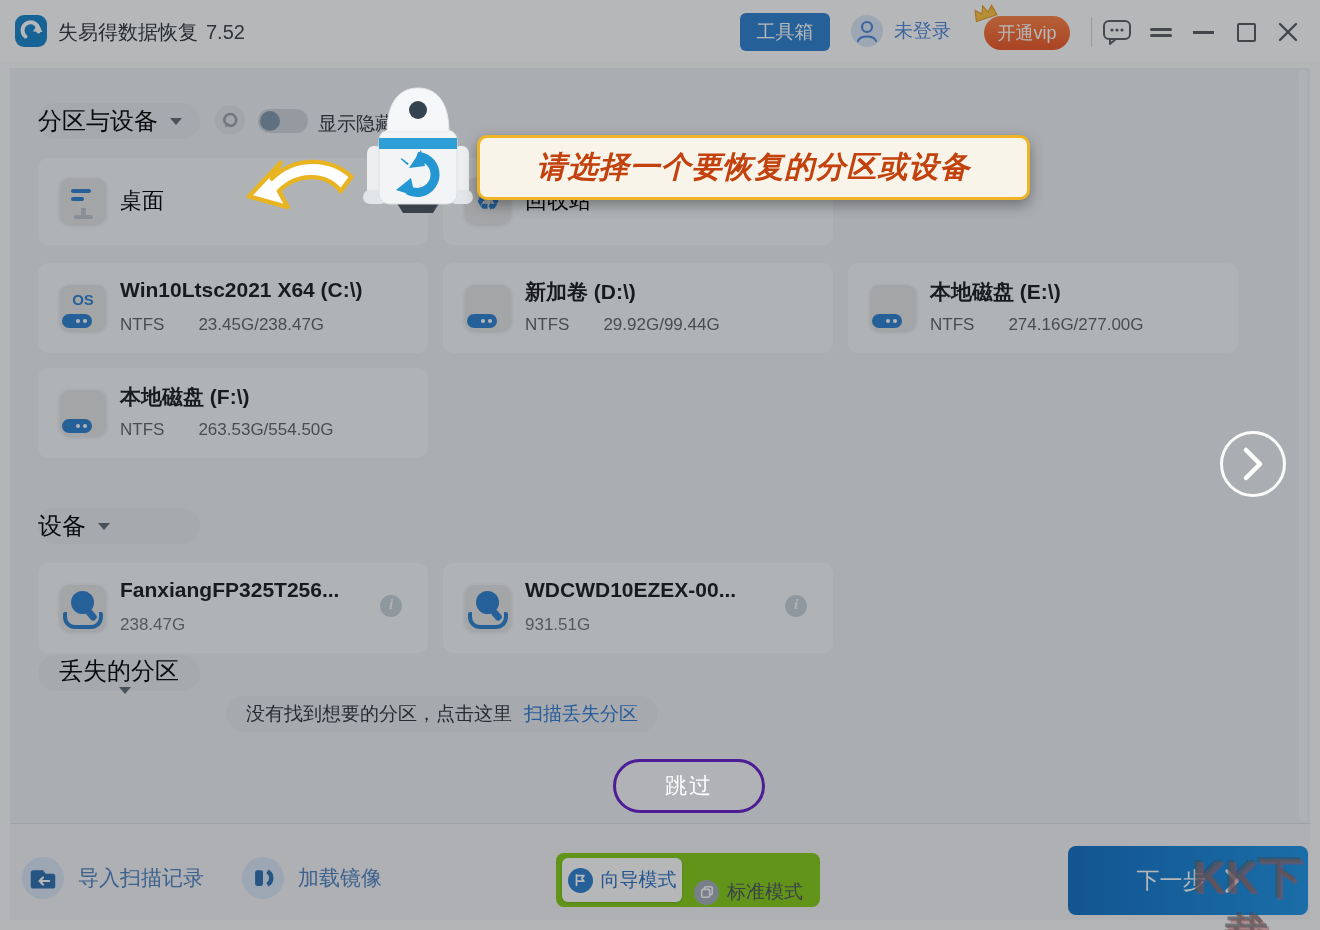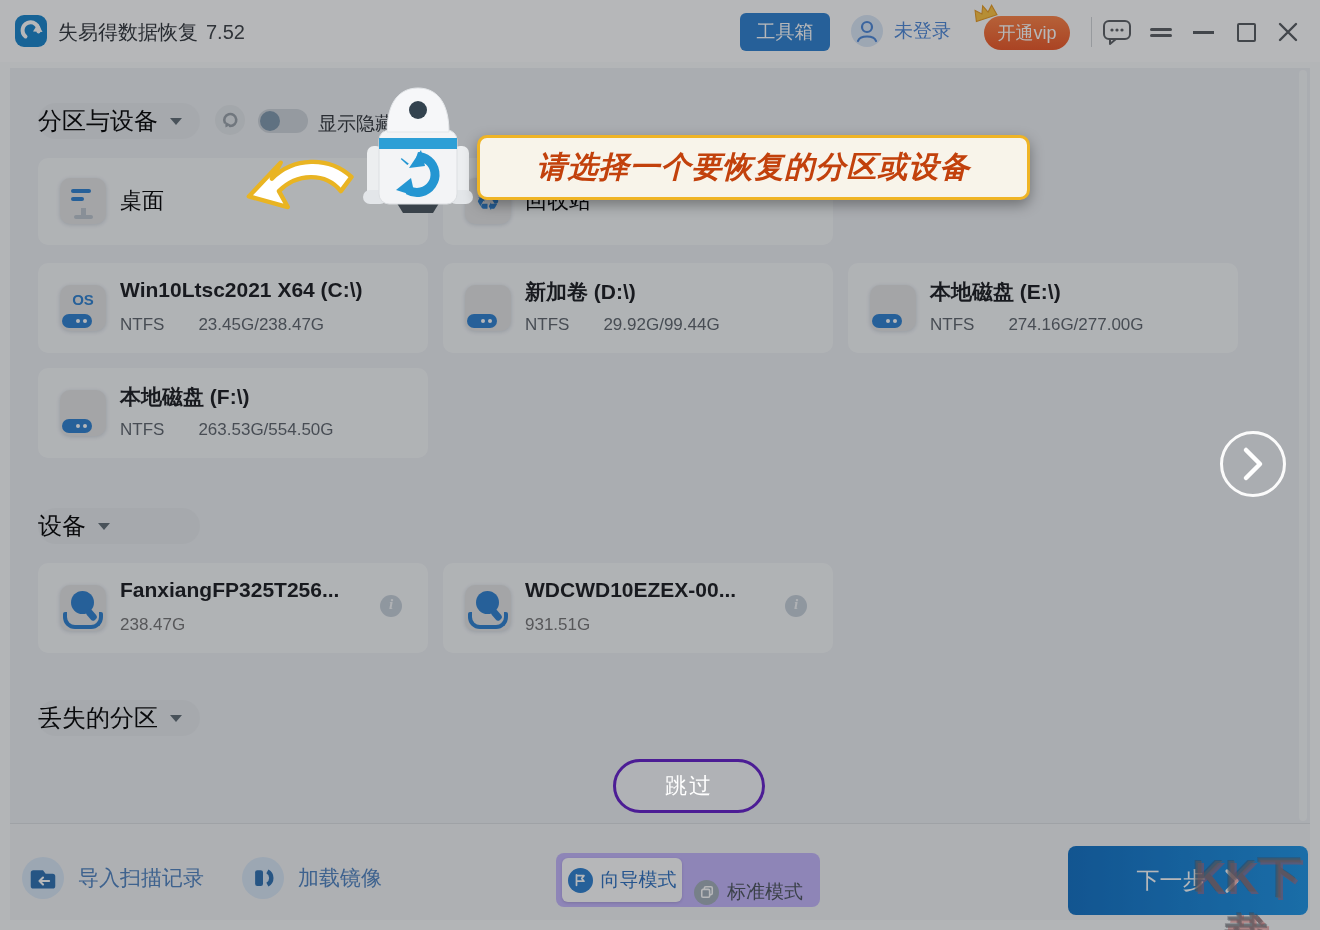--- a/index.html
+++ b/index.html
@@ -30,21 +30,21 @@
   
   .content-panel { left:10px; top:68px; width:1300px; height:755px; background:#edf0f3; }
   .scroll-track { left:1299px; top:70px; width:8px; height:751px; background:#f7f9fa; border-radius:4px; }
 
   .pill { background:#e8ebee; border-radius:18px; height:36px; display:flex; align-items:center;
     font-size:24px; color:#000000; cursor:pointer; }
   .caret { width:0; height:0; border-left:6px solid transparent; border-right:6px solid transparent;
     border-top:7px solid #5f6b74; margin-left:12px; }
   .pill-partitions { left:38px; top:103px; width:162px; }
   .pill-devices { left:38px; top:508px; width:162px; }
-  .pill-lost { left:38px; top:700px; width:162px; }
+  .pill-lost { left:38px; top:655px; width:162px;flex-direction:column; }
   .refresh-btn { left:214px; top:104px; width:32px; height:32px; cursor:pointer; }
   .toggle { left:258px; top:109px; width:50px; height:24px; border-radius:12px; background:#ced4da; cursor:pointer; }
   .toggle .knob { position:absolute; left:2px; top:2px; width:20px; height:20px; border-radius:50%; background:#7f98ad; }
   .show-hidden { left:318px; top:111px; font-size:19px; color:#2f3338; }
 
   .card { background:#f7f9fa; border-radius:10px; cursor:pointer; }
   .icon-sq { position:absolute; left:22px; width:46px; height:46px; background:#e5e5e5; border-radius:10px;
     box-shadow:0 1px 4px rgba(40,60,90,.18); }
   .row1 .icon-sq { top:20px; }
   .row2 .icon-sq { top:22px; }
@@ -80,21 +80,21 @@
   .chevron-circle { left:1220px; top:431px; width:66px; height:66px; border:3px solid rgba(255,255,255,.95);
     border-radius:50%; display:flex; align-items:center; justify-content:center; cursor:pointer; z-index:10; }
 
   
   .bottom-divider { left:10px; top:823px; width:1300px; height:1px; background:#dde0e3; }
   .bottombar { left:10px; top:824px; width:1300px; height:96px; background:#f3f5f7; }
   .bb-action { display:flex; align-items:center; gap:14px; cursor:pointer; }
   .bb-import { left:22px; top:857px; } .bb-load { left:242px; top:857px; }
   .bb-circle { width:42px; height:42px; border-radius:50%; background:#d9e7f6; display:flex; align-items:center; justify-content:center; }
   .bb-label { font-size:21px; color:#4e82c0; }
-  .mode-box { left:556px; top:853px; width:264px; height:54px; background:#c4b5fd; border-radius:8px; }
+  .mode-box { left:556px; top:853px; width:264px; height:54px; background:#84cc16; border-radius:8px; }
   .mode-chip { position:absolute; display:flex; align-items:center; gap:8px; cursor:pointer; }
   .mode-wizard { left:6px; top:5px; width:120px; height:44px; background:#ffffff; border-radius:6px;
     box-shadow:0 1px 3px rgba(0,0,0,.15); justify-content:center; }
   .mode-wizard .mode-label { color:#2b6fc0; font-size:19px; }
   .mode-standard { left:138px; top:22px; height:34px; }
   .mode-standard .mode-label { color:#4a525a; font-size:19px; }
   .mode-ic { width:25px; height:25px; border-radius:50%; display:flex; align-items:center; justify-content:center; }
   .mode-ic.blue { background:#2b7fd0; } .mode-ic.gray { background:#a2aeb9; }
   .next-btn { left:1068px; top:846px; width:240px; height:69px; border-radius:8px;
     background:linear-gradient(90deg,#0e6fc4,#1a93e6); color:#fff; font-size:23px;
@@ -268,20 +268,24 @@
     </div>
     <div class="part-name">WDCWD10EZEX-00...</div>
     <div class="dev-size">931.51G</div>
     <div class="info-icon"></div>
   </div>
 
   <div class="abs pill pill-lost">
     <span>丢失的分区</span>
     <span class="caret"></span>
   </div>
+  <div class="abs lost-msg">
+    <span>没有找到想要的分区，点击这里</span>
+    <span class="scan-link">扫描丢失分区</span>
+  </div>
 
   <div class="abs chevron-circle">
     <svg width="26" height="40" viewBox="0 0 26 40">
       <polyline points="6,6 20,20 6,34" fill="none" stroke="#fff" stroke-width="4.5" stroke-linecap="round" stroke-linejoin="round"></polyline>
     </svg>
   </div>
 
   <div class="abs bottom-divider"></div>
   <div class="abs bottombar"></div>
   <div class="abs bb-action bb-import">

